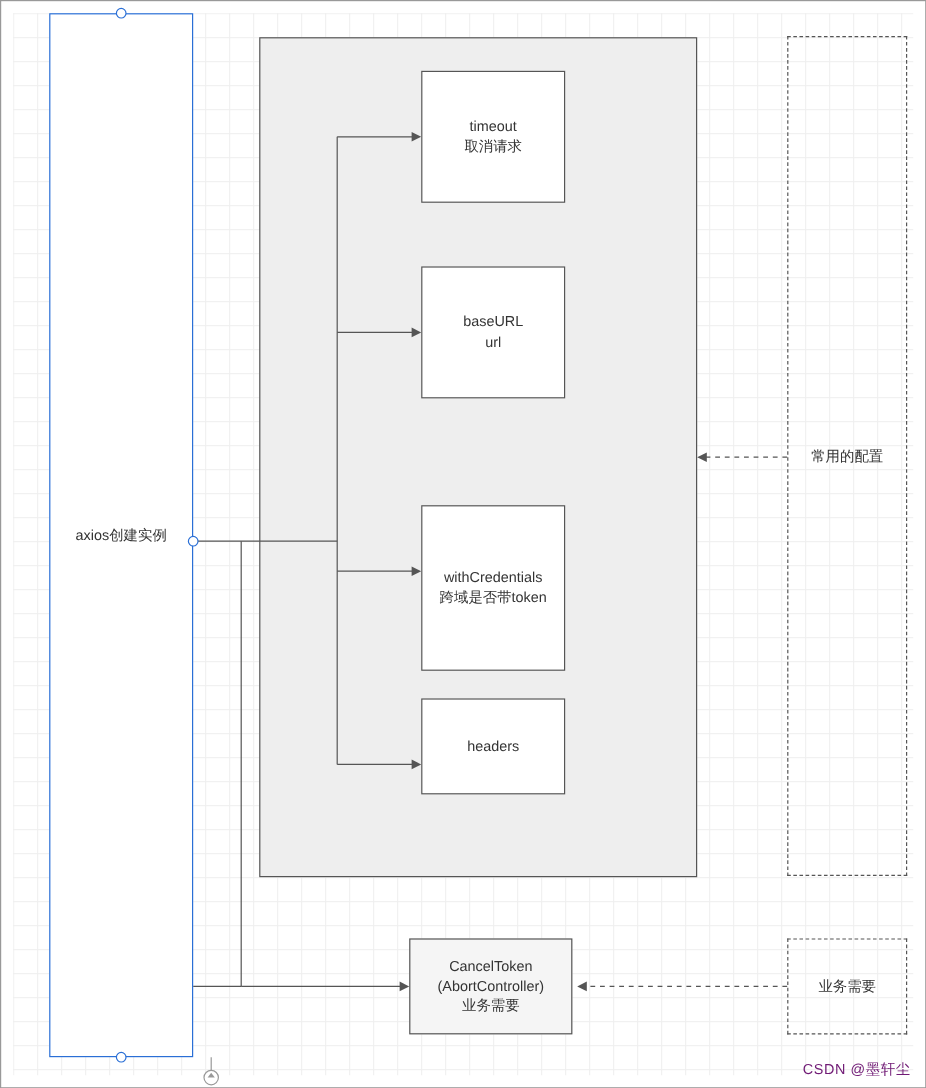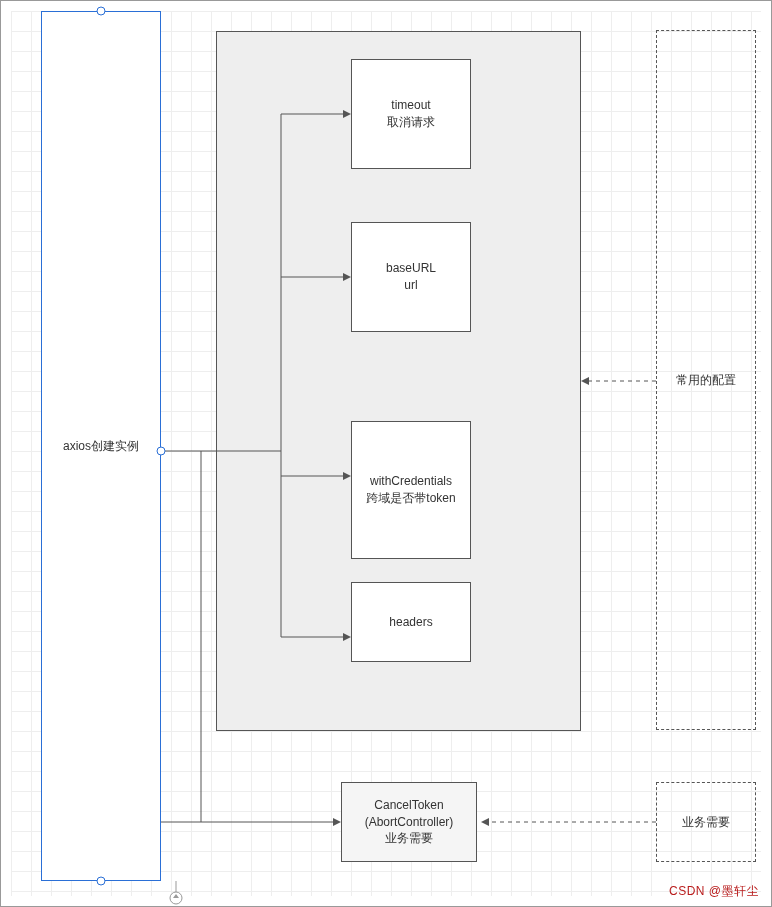--- a/index.html
+++ b/index.html
@@ -49,21 +49,21 @@
   }
   .arrowline { stroke: #555; stroke-width: 1; fill: none; }
   .dashedline { stroke: #555; stroke-width: 1; fill: none; stroke-dasharray: 4 4; }
   .arrowhead { fill: #555; }
   .sel-handle { fill: #fff; stroke: #2a6fd6; stroke-width: 1; }
   .watermark {
     position: absolute;
     right: 12px;
     bottom: 6px;
     font-size: 12px;
-    color: #b91c1c;
+    color: #701a75;
     letter-spacing: 0.5px;
   }
 </style>
 </head>
 <body>
 
 <div class="canvas">
   <div class="grid"></div>
 
   <div class="box selected" style="left:40px; top:10px; width:120px; height:870px;">

